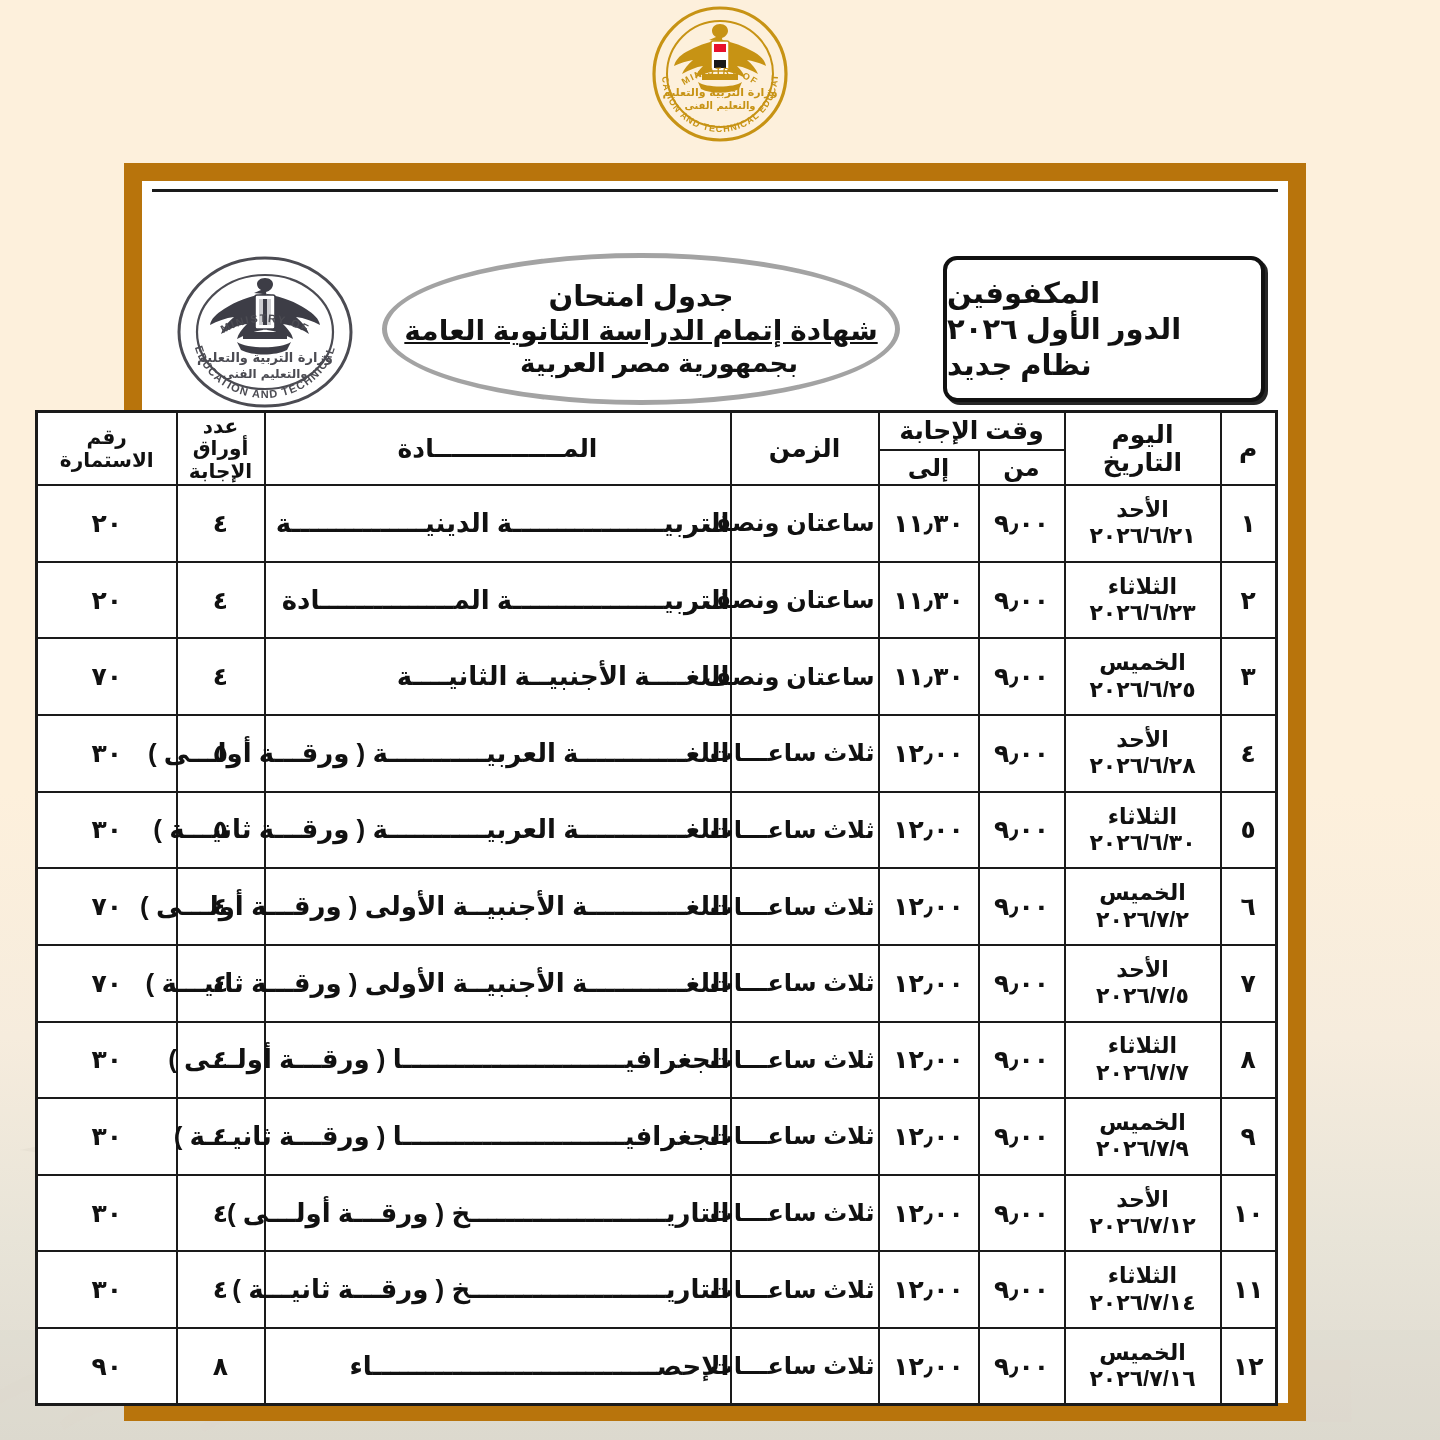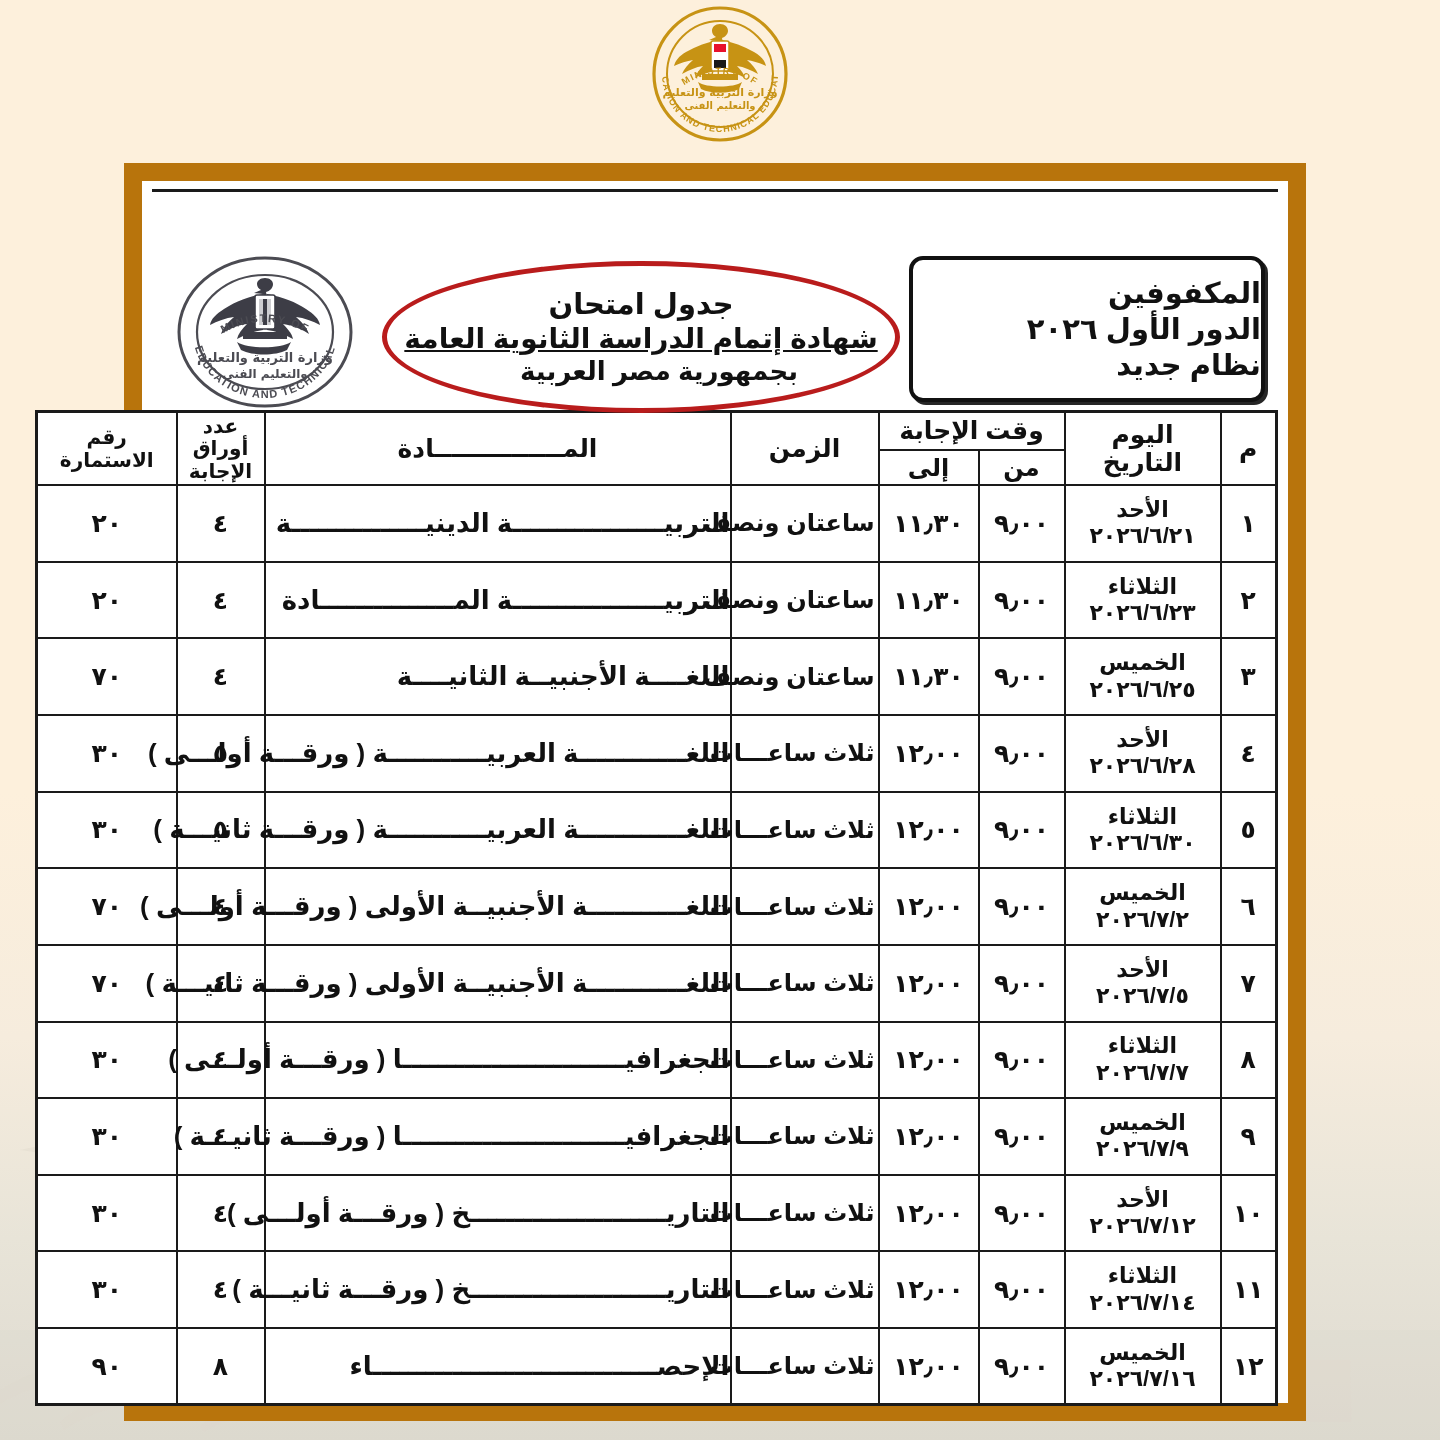--- a/index.html
+++ b/index.html
@@ -68,49 +68,49 @@
     height: 212px;
     position: relative;
     flex: none;
   }
 
   
   .exam-meta-box {
     position: absolute;
     top: 58px;
     right: 13px;
-    width: 356px;
+    width: 322px;
     height: 146px;
     border: 4px solid #111;
     border-radius: 14px;
     background: #fff;
     display: flex;
     flex-direction: column;
-    align-items: flex-start;
+    align-items: flex-end;
     justify-content: center;
     gap: 2px;
     box-shadow: 3px 3px 0 rgba(0,0,0,.85);
   }
   .exam-meta-box div {
     font-weight: bold;
     font-size: 29px;
     line-height: 1.18;
     color: #111;
     letter-spacing: .5px;
     white-space: nowrap;
   }
 
   
   .title-oval {
     position: absolute;
-    top: 63px;
+    top: 55px;
     right: 378px;
     width: 518px;
     height: 152px;
-    border: 5px solid #b91c1c;
+    border: 5px solid #a3a3a3;
     border-radius: 50% / 50%;
     background: #fff;
     display: flex;
     flex-direction: column;
     align-items: center;
     justify-content: center;
     gap: 1px;
   }
   .title-oval div {
     font-weight: bold;

